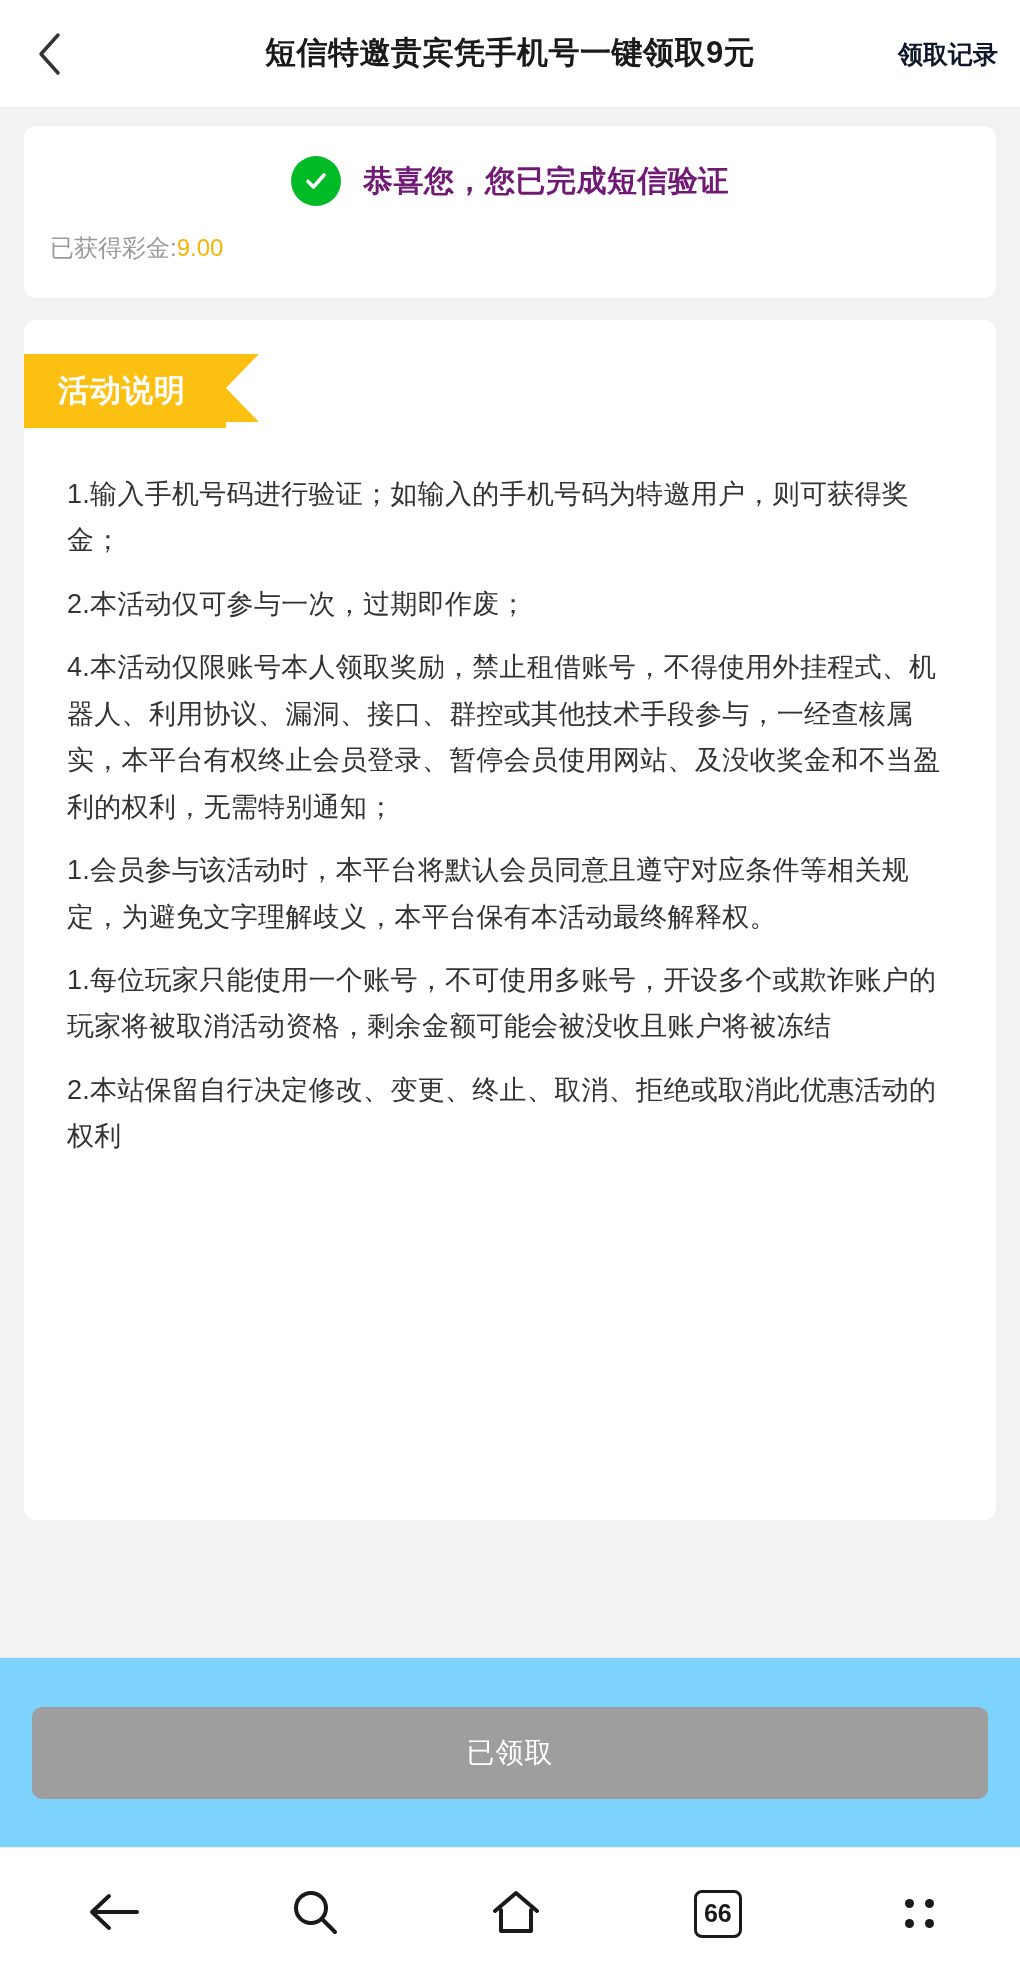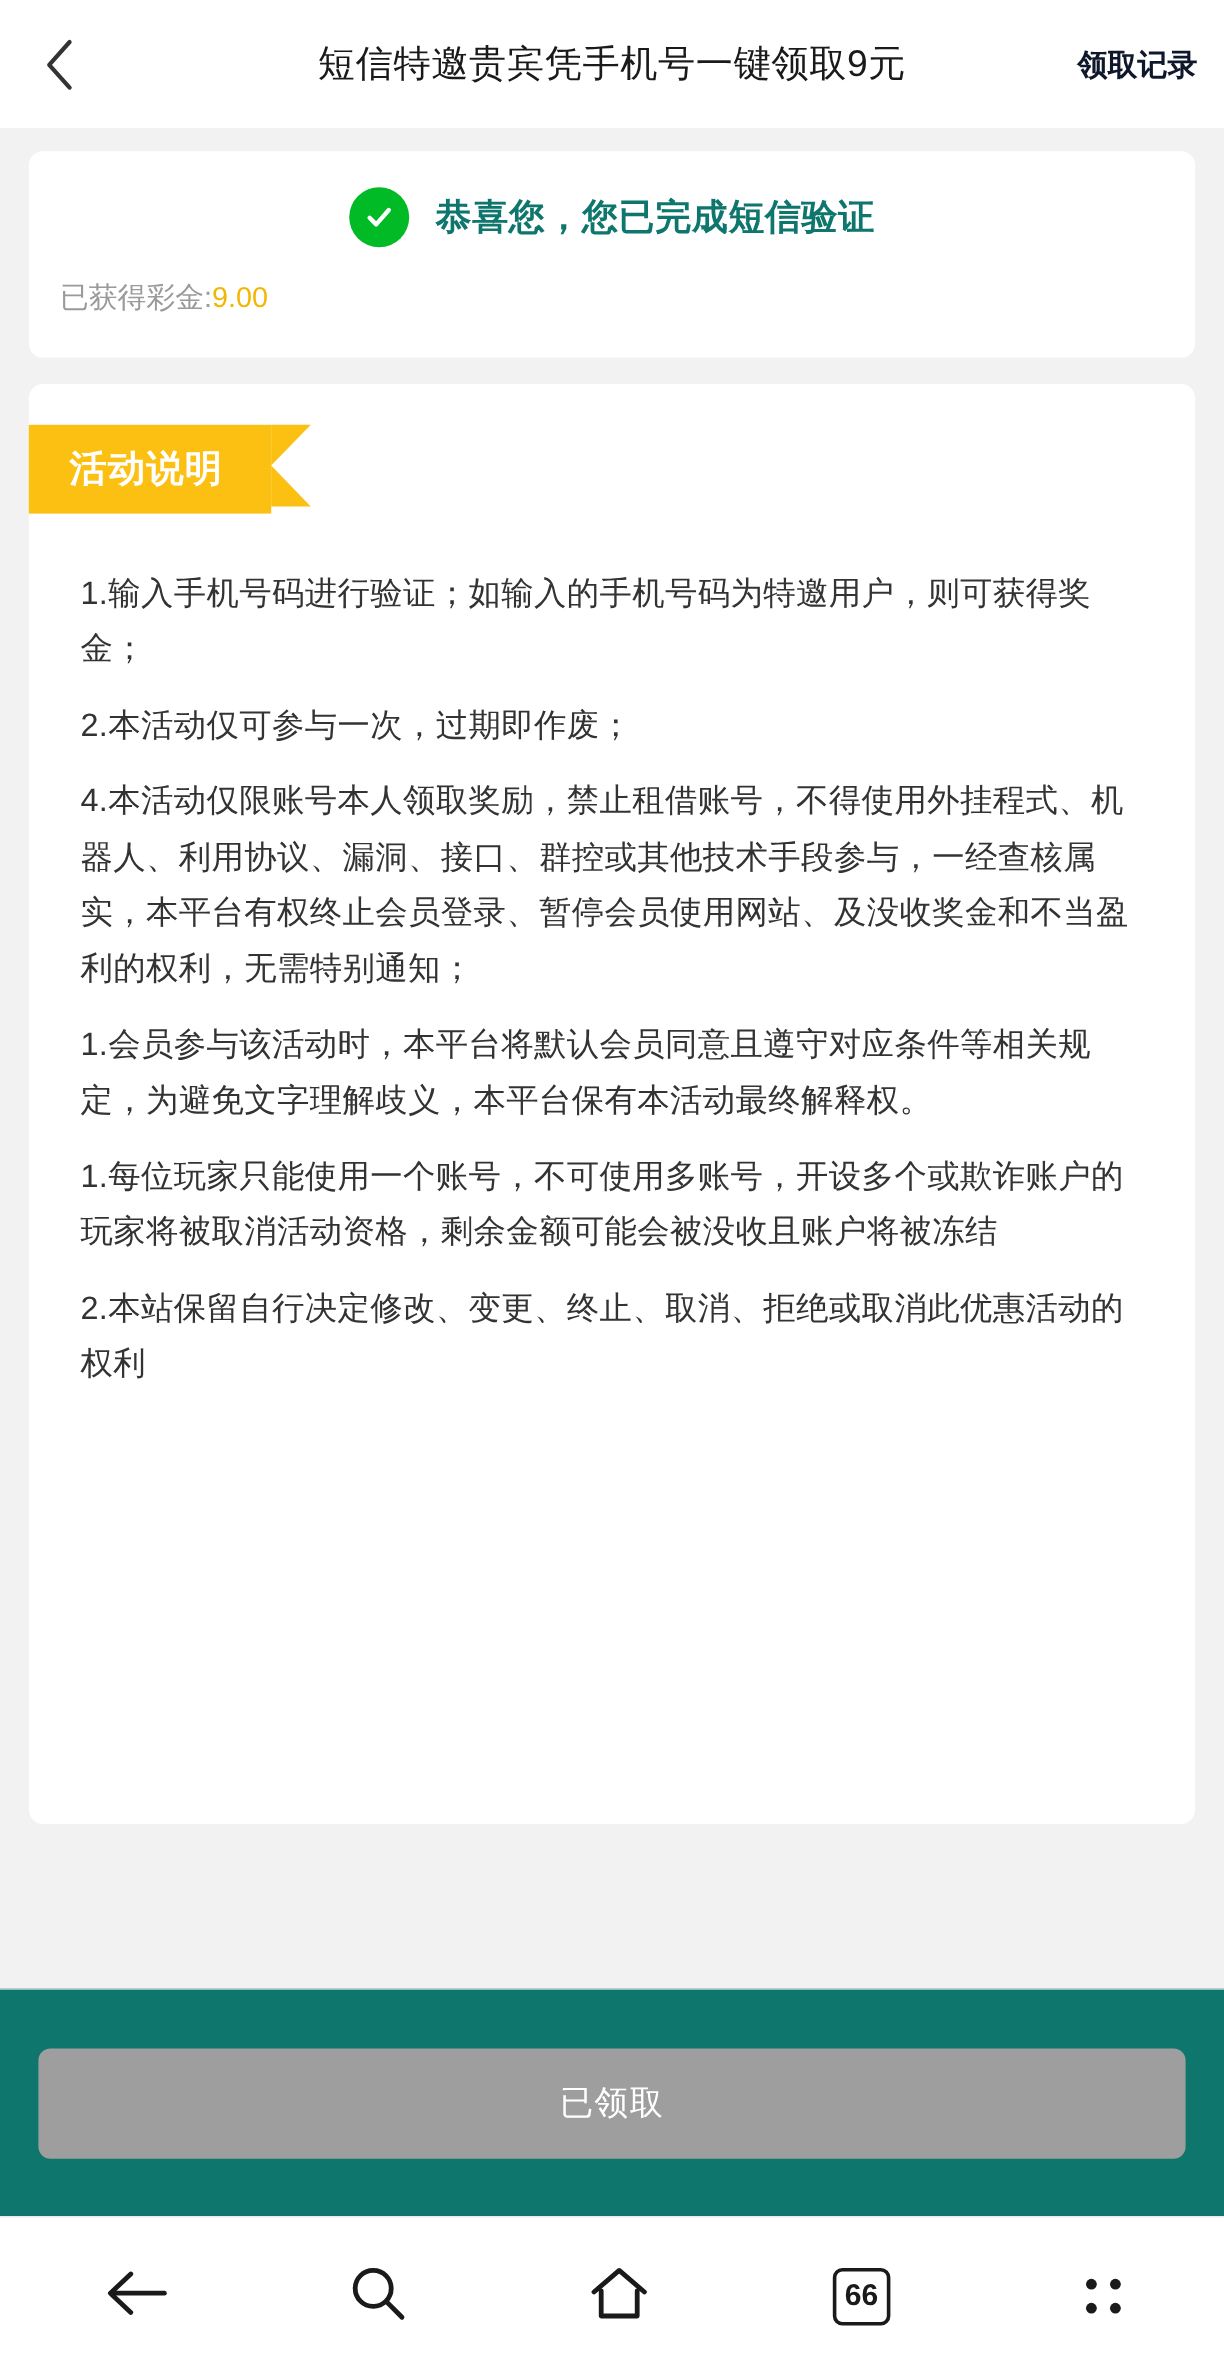--- a/index.html
+++ b/index.html
@@ -34,21 +34,21 @@
     display: flex;
     align-items: center;
     justify-content: center;
     cursor: pointer;
   }
   .back-btn svg { display: block; }
   .header-title {
     width: 620px;
     text-align: center;
     font-size: 31px;
-    font-weight: normal;
+    font-weight: bold;
     line-height: 1.32;
     color: #1a1a1a;
     letter-spacing: 0.5px;
   }
   .header-right {
     position: absolute;
     right: 22px;
     top: 50%;
     transform: translateY(-50%);
     font-size: 25px;
@@ -88,21 +88,21 @@
     background: #00ba26;
     display: flex;
     align-items: center;
     justify-content: center;
     flex: none;
   }
   .check-circle svg { display: block; }
   .success-text {
     font-size: 30px;
     font-weight: bold;
-    color: #0f766e;
+    color: #701a75;
     letter-spacing: 0.5px;
   }
   .amount-line {
     font-size: 24px;
     color: #9a9a9a;
   }
   .amount-line .amt {
     color: #f2b705;
   }
 
@@ -144,21 +144,21 @@
   }
   .rule-text p { margin: 17px; }
 
   
   .bottom-bar {
     position: absolute;
     left: 0;
     right: 0;
     bottom: 132px;
     height: 190px;
-    background: #0f766e;
+    background: #7dd3fc;
     display: flex;
     align-items: center;
     justify-content: center;
     border-top: 1px solid #e9e9e9;
   }
   .claim-btn {
     width: 956px;
     height: 92px;
     background: #9e9e9e;
     color: #ffffff;

